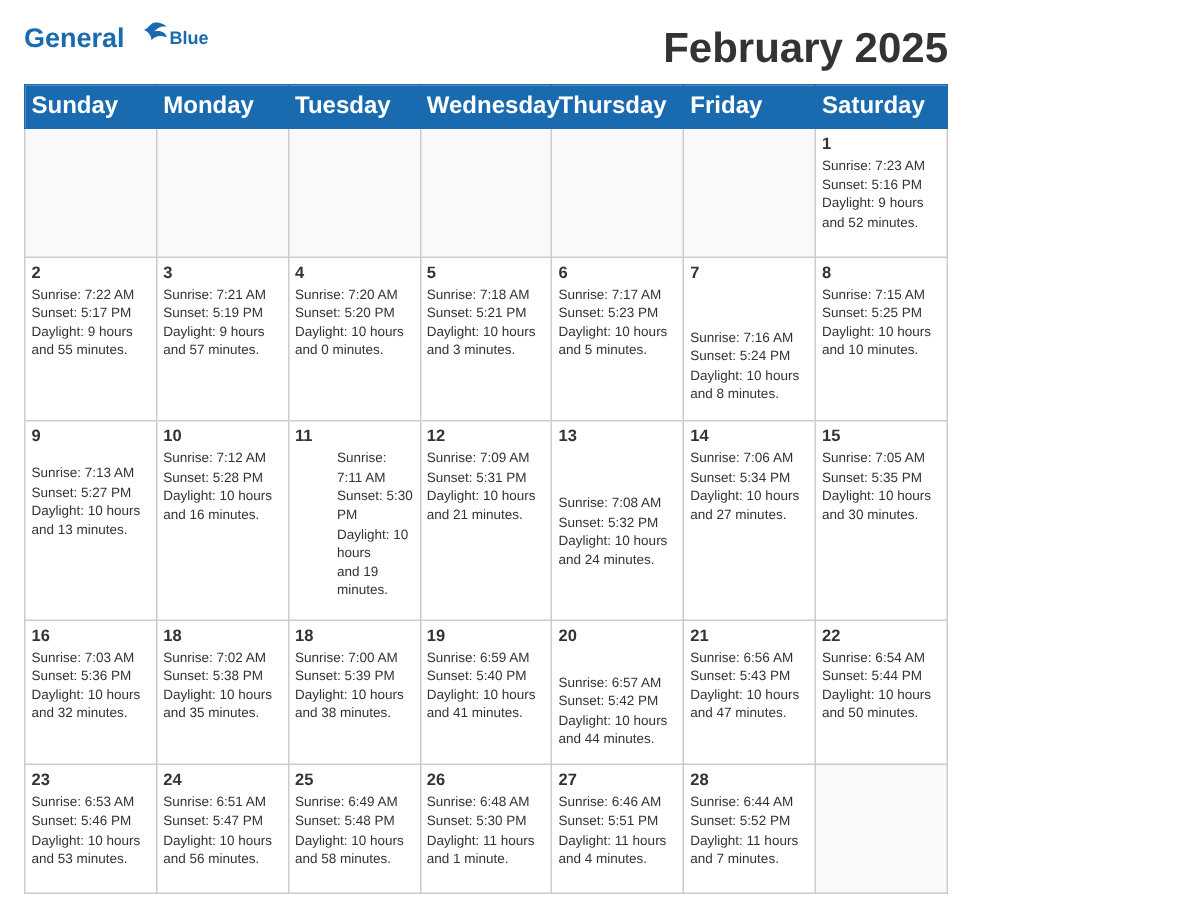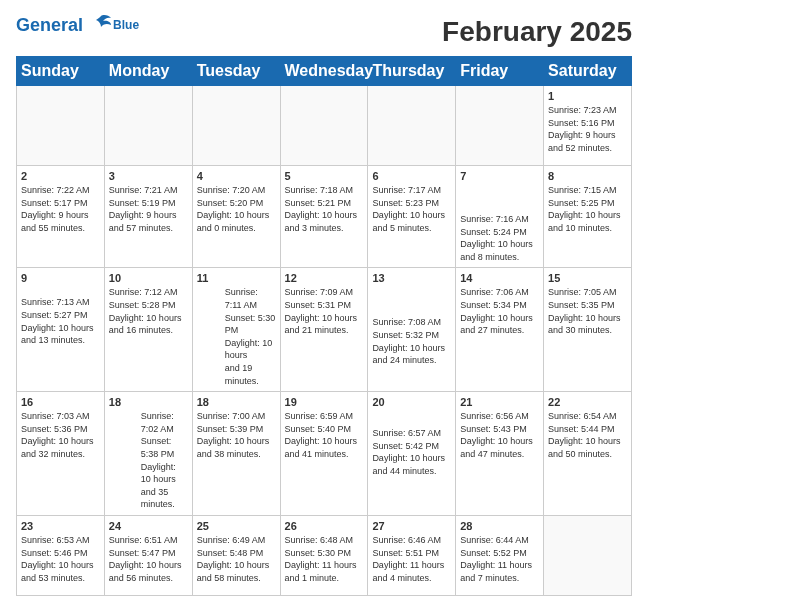--- a/index.html
+++ b/index.html
@@ -242,21 +242,21 @@
         <tr>
           <td>
             <span class="day-num">16</span>
             <div class="day-info" style="white-space: pre-line;">Sunrise: 7:03 AM
 Sunset: 5:36 PM
 Daylight: 10 hours
 and 32 minutes.</div>
           </td>
           <td>
             <span class="day-num">18</span>
-            <div class="day-info" style="white-space: pre-line; margin-left: 32px;">Sunrise: 7:02 AM
+            <div class="day-info" style="white-space: pre-line;">Sunrise: 7:02 AM
 Sunset: 5:38 PM
 Daylight: 10 hours
 and 35 minutes.</div>
           </td>
           <td>
             <span class="day-num">18</span>
             <div class="day-info" style="white-space: pre-line;">Sunrise: 7:00 AM
 Sunset: 5:39 PM
 Daylight: 10 hours
 and 38 minutes.</div>

